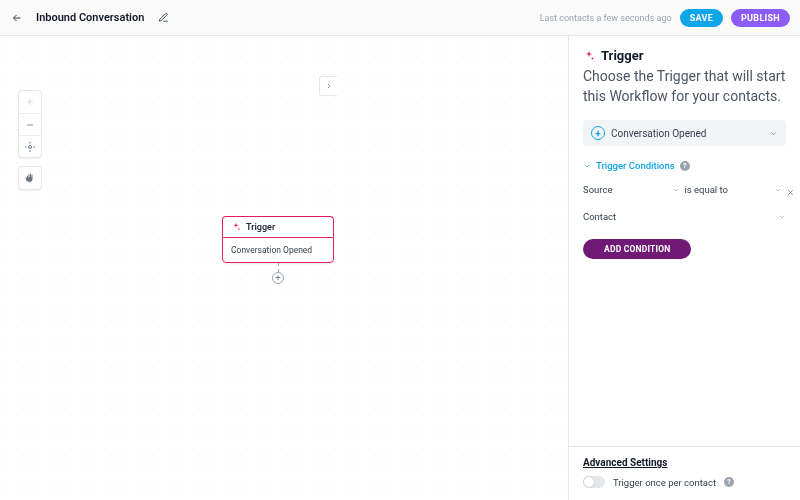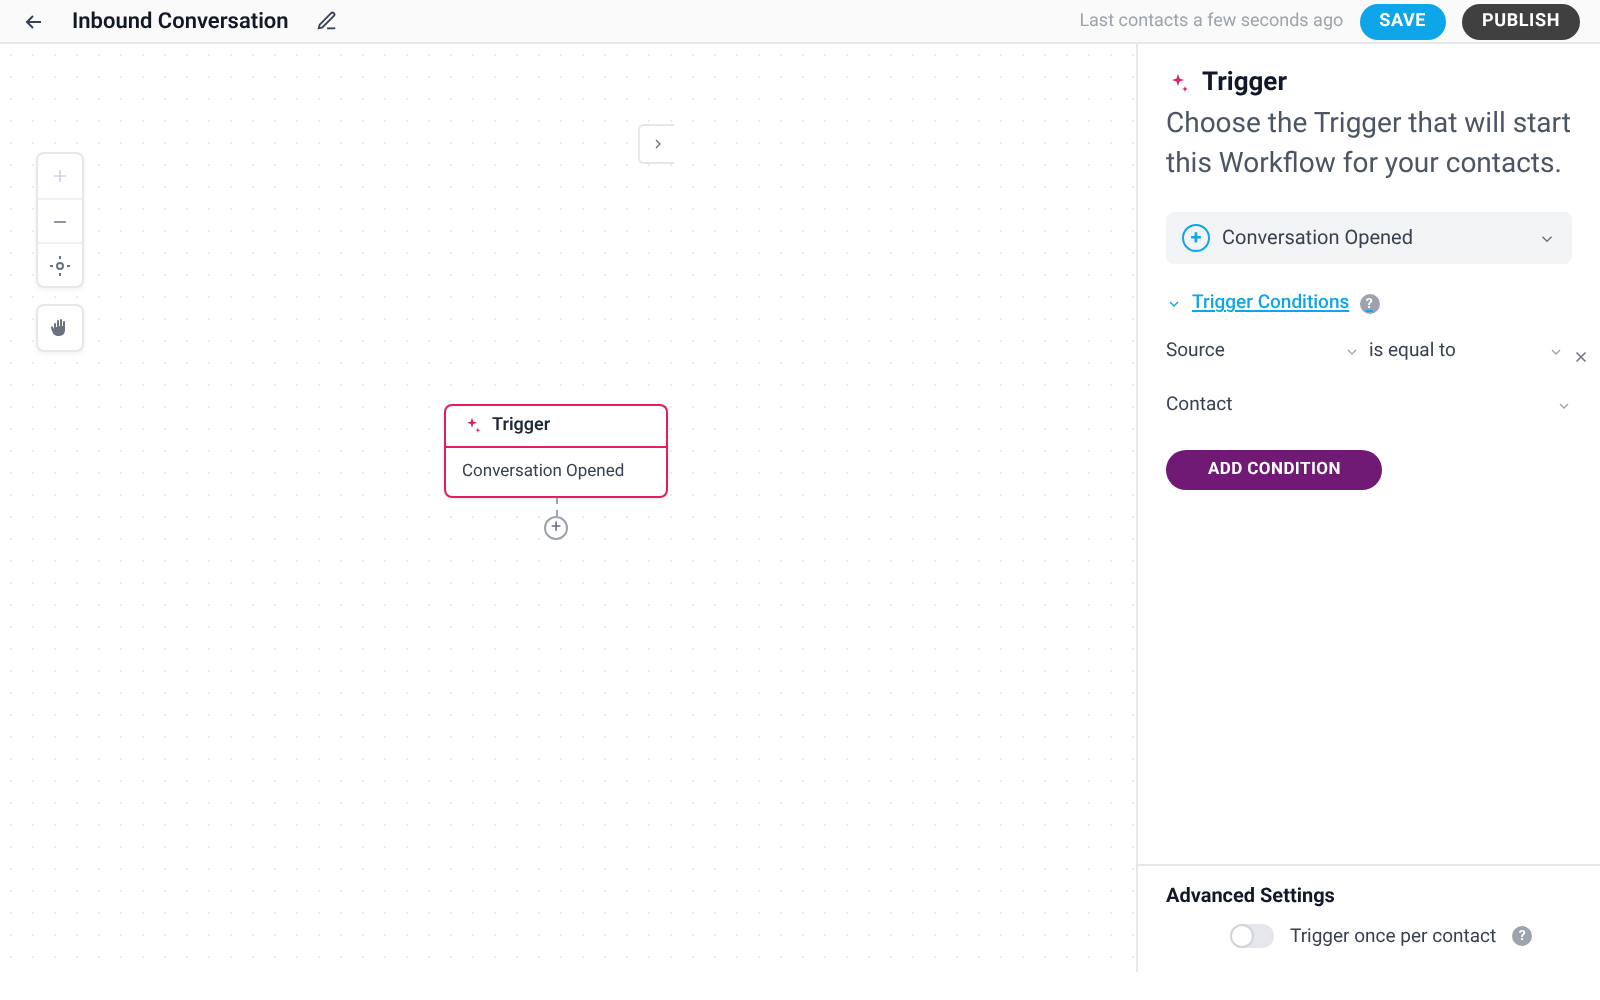--- a/index.html
+++ b/index.html
@@ -1,34 +1,34 @@
 <!DOCTYPE html>
 <html><head>
 <meta charset="utf-8">
 <style>
   * { box-sizing: border-box; margin: 0; padding: 0; font-family: -apple-system, BlinkMacSystemFont, "Segoe UI", Roboto, Arial, sans-serif; }
   html, body { width: 800px; height: 500px; overflow: hidden; background: #fff; }
 
   
   .header {
-    height: 22px;
+    height: 36px;
     border-bottom: 1px solid #e5e7eb;
     display: flex;
     align-items: center;
     padding: 0 10px;
     background: #fafafa;
   }
   .hdr-left { display: flex; align-items: center; gap: 12px; }
   .back-icon, .edit-icon { width: 14px; height: 14px; display:flex; align-items:center; justify-content:center; cursor:pointer; color:#374151; }
   .title { font-size: 11px; font-weight: 600; color: #111827; }
   .hdr-right { margin-left: auto; display: flex; align-items: center; gap: 8px; }
   .last-updated { font-size: 9px; color: #9ca3af; }
   .btn { border: none; border-radius: 10px; padding: 4px 10px; font-size: 9px; font-weight: 700; cursor: pointer; letter-spacing: .3px;}
   .btn-save { background: #0ea5e9; color: #fff; }
-  .btn-publish { background: #404040; color: #fff; }
+  .btn-publish { background: #8b5cf6; color: #fff; }
 
   
   .main { position: relative; height: calc(500px - 36px); display:flex; }
   .canvas {
     position: relative;
     flex: 1;
     background:
       radial-gradient(circle, #e9ecef 0.6px, transparent 0.6px);
     background-size: 11px 11px;
     background-position: 0 0;
@@ -137,21 +137,20 @@
     display:flex; align-items:center; justify-content:center;
     color:#0ea5e9; font-size:10px; font-weight:700;
   }
   .trigger-select .chev { margin-left:auto; color:#6b7280; }
 
   .conditions-head {
     display:flex; align-items:center; gap:5px;
     margin:14px 0 10px;
     font-size:9.5px; color:#0ea5e9; font-weight:500;
     cursor:pointer;
-    text-decoration:underline;
   }
   .help-ic {
     width:10px; height:10px; border-radius:50%;
     background:#9ca3af; color:#fff;
     font-size:7px; font-weight:700;
     display:inline-flex; align-items:center; justify-content:center;
   }
 
   .cond-row { display:flex; align-items:flex-end; gap:4px; margin-bottom:10px; }
   .cond-select {
@@ -176,22 +175,22 @@
     border:none; border-radius:11px;
     padding:5px 21px;
     letter-spacing:.2px;
     cursor:pointer;
   }
 
   .advanced {
     border-top:1px solid #e5e7eb;
     padding: 10px 14px 12px;
   }
-  .adv-title { font-size:10px; font-weight:700; color:#111827; margin-bottom:8px; }
-  .toggle-row { display:flex; align-items:center; gap:8px;margin-left:32px; }
+  .adv-title { font-size:10px; font-weight:700; color:#111827; margin-bottom:8px;text-decoration:underline; }
+  .toggle-row { display:flex; align-items:center; gap:8px; }
   .toggle {
     width:22px; height:12px; border-radius:7px; background:#e5e7eb; position:relative; cursor:pointer;
   }
   .toggle::after {
     content:""; position:absolute; width:10px; height:10px; border-radius:50%;
     background:#fff; top:1px; left:1px; box-shadow:0 0 0 1px #d1d5db;
   }
   .toggle-label { font-size:9.5px; color:#374151; }
 
   svg { display:block; }

